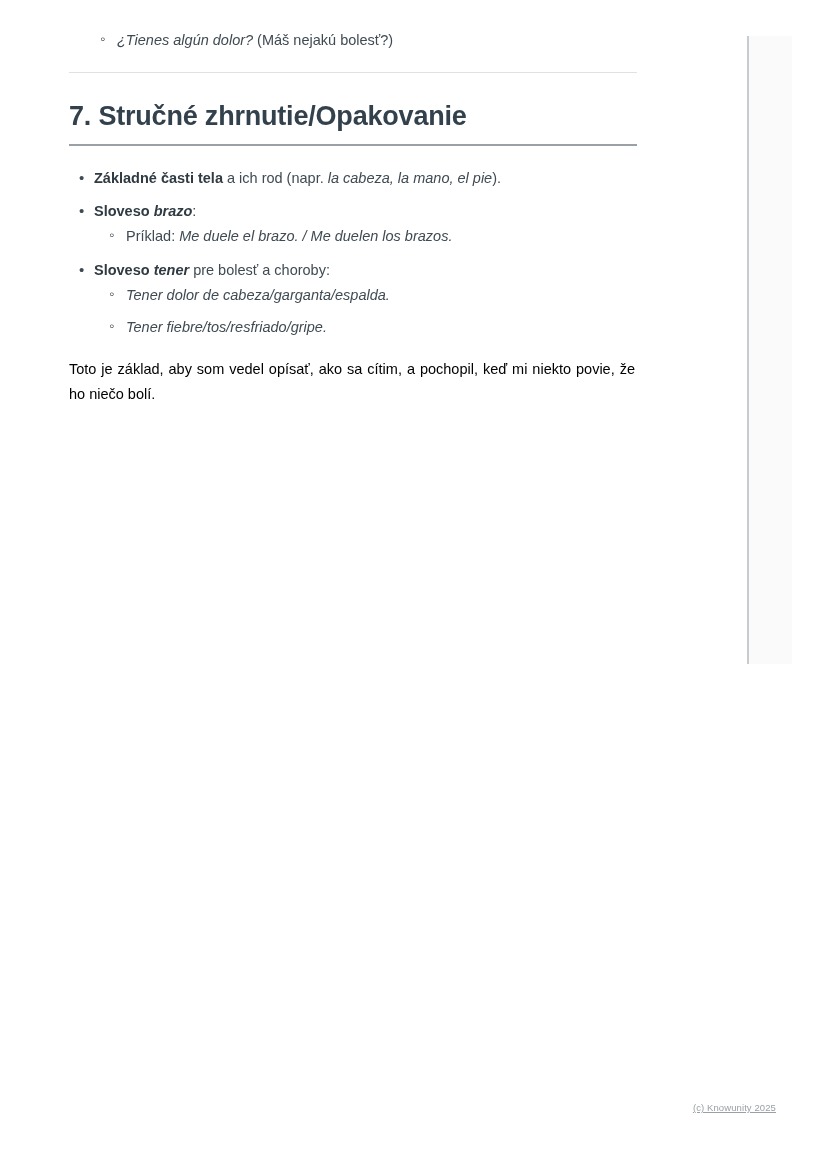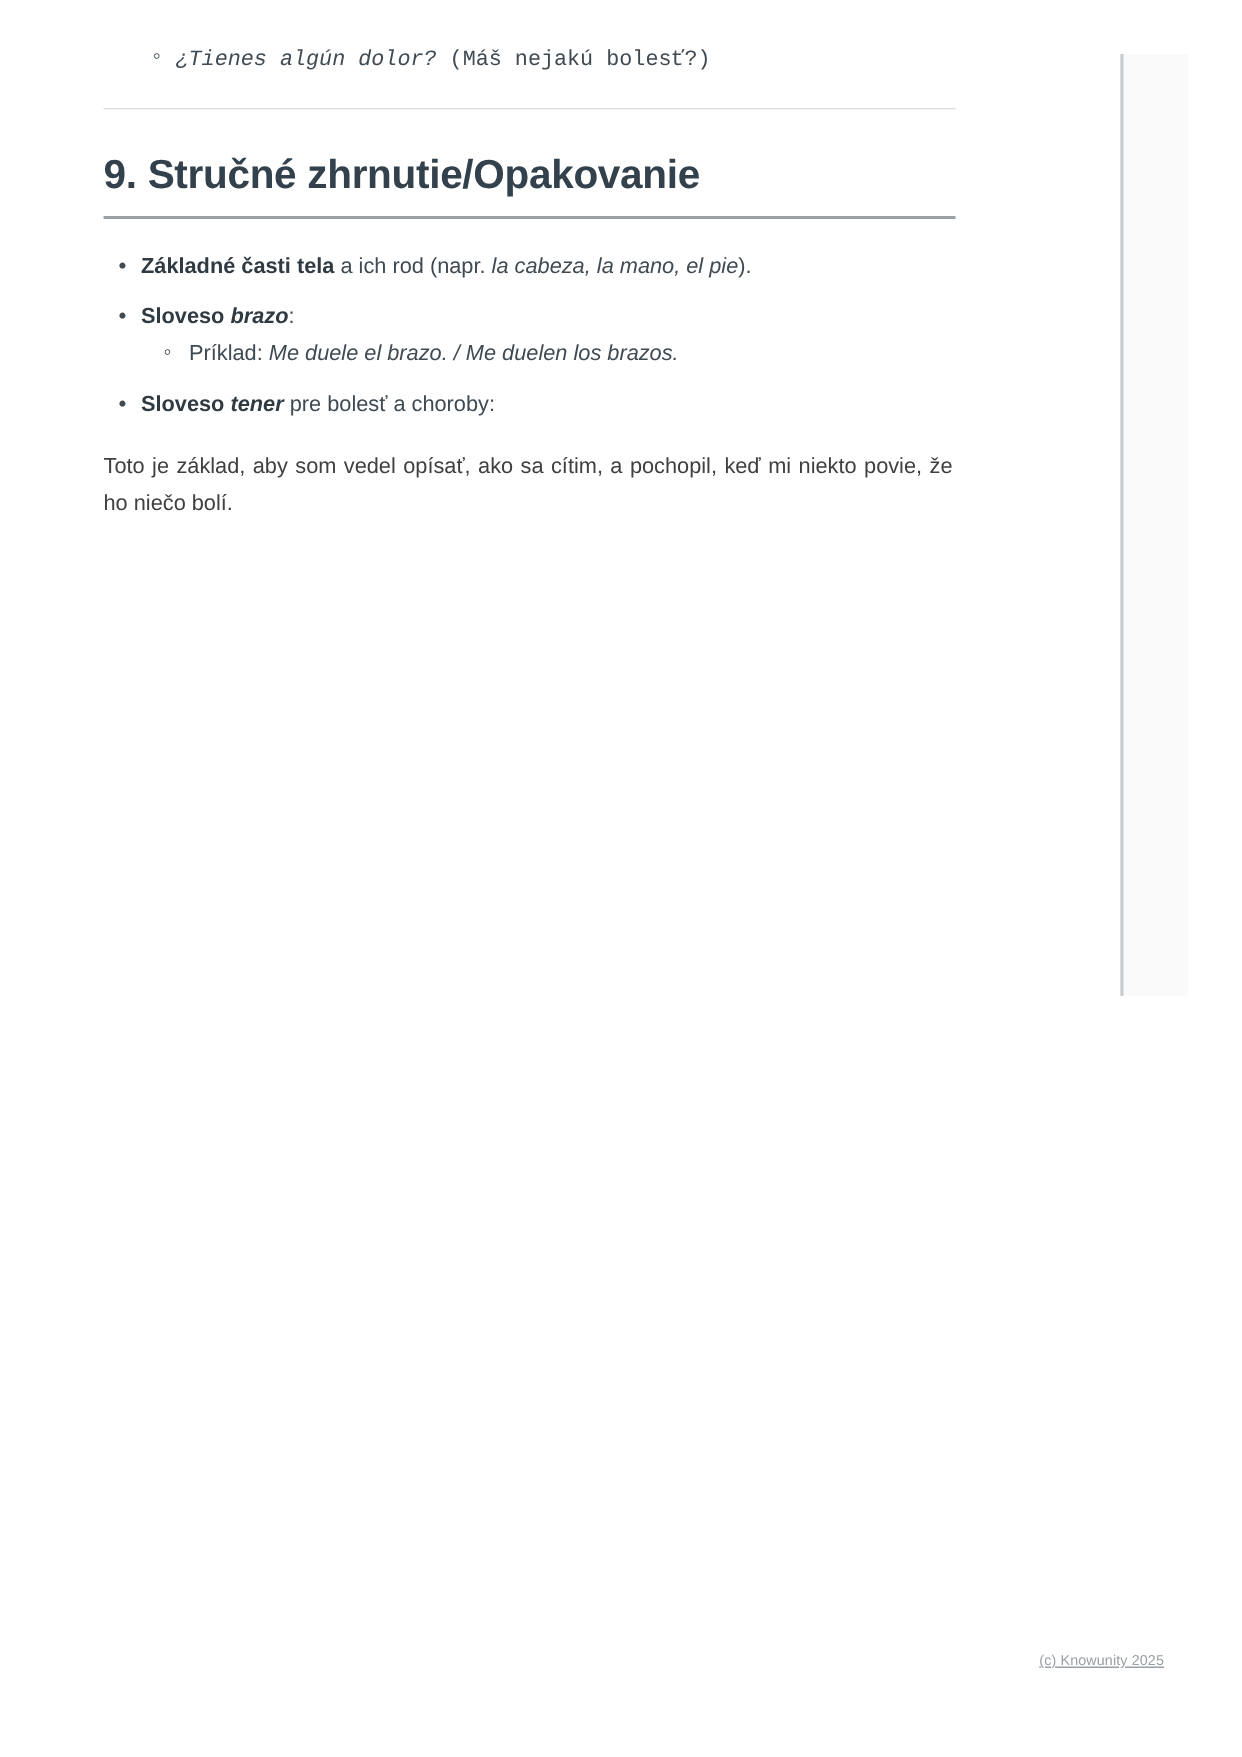--- a/index.html
+++ b/index.html
@@ -91,21 +91,20 @@
     font-size: 15px;
     color: #3f4a52;
   }
 
   .top-item {
     position: relative;
     padding-left: 48px;
     font-size: 14.5px;
     line-height: 1.5;
     margin-bottom: 14px;
-    font-family: Liberation Mono, monospace;
   }
   .top-item::before {
     content: "◦";
     position: absolute;
     left: 31px;
     top: -2px;
     font-size: 15px;
     color: #3f4a52;
   }
 
@@ -134,21 +133,21 @@
     font-size: 14.5px;
     line-height: 1.6;
     margin: 0 0 18px 0;
     color: #3f4a52;
   }
   p.closing {
     font-size: 14.5px;
     line-height: 1.75;
     margin: 18px 12px 0 0;
     text-align: justify;
-    color: #404040;
+    color: #000000;
     width: 566px;
   }
 
   .b { font-weight: bold; color: #2f3a42; text-align: center; }
   .i { font-style: italic; }
 
   .footer {
     position: absolute;
     right: 52px;
     top: 1102px;
@@ -167,41 +166,49 @@
   <div class="scroll-track"></div>
 
   <div class="content">
 
     <div class="top-item">
       <span class="i">¿Tienes algún dolor?</span><span> (Máš nejakú bolesť?)</span>
     </div>
 
     <hr class="divider">
 
-    <h2 class="section-title">9. Stručné zhrnutie/Opakovanie</h2>
+    <h2 class="section-title">7. Stručné zhrnutie/Opakovanie</h2>
     <hr class="title-rule">
 
 
     <ul class="level1">
 
       <li>
         <span class="b">Základné časti tela</span><span> a ich rod (napr. </span><span class="i">la cabeza, la mano, el pie</span><span>).</span>
       </li>
 
       <li>
         <span class="b">Sloveso </span><span class="b i">brazo</span><span>:</span>
         <ul class="level2">
           <li>
             <span>Príklad: </span><span class="i">Me duele el brazo. / Me duelen los brazos.</span>
           </li>
         </ul>
       </li>
 
       <li>
         <span class="b">Sloveso </span><span class="b i">tener</span><span> pre bolesť a choroby:</span>
+        <ul class="level2">
+          <li>
+            <span class="i">Tener dolor de cabeza/garganta/espalda.</span>
+          </li>
+          <li>
+            <span class="i">Tener fiebre/tos/resfriado/gripe.</span>
+          </li>
+        </ul>
       </li>
 
 
 
     </ul>
 
     <p class="closing">Toto je základ, aby som vedel opísať, ako sa cítim, a pochopil, keď mi niekto povie, že ho niečo bolí.</p>
 
   </div>
 

